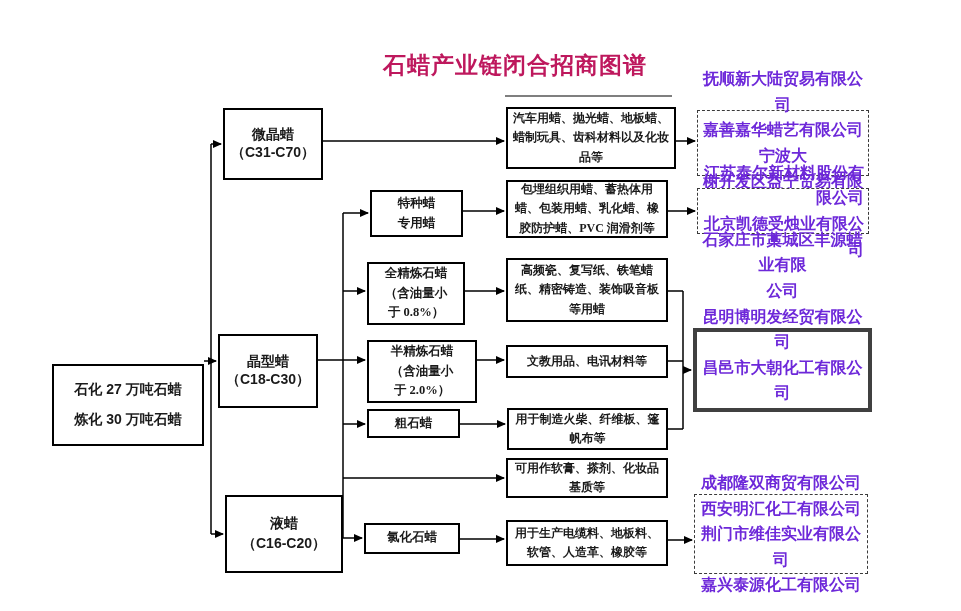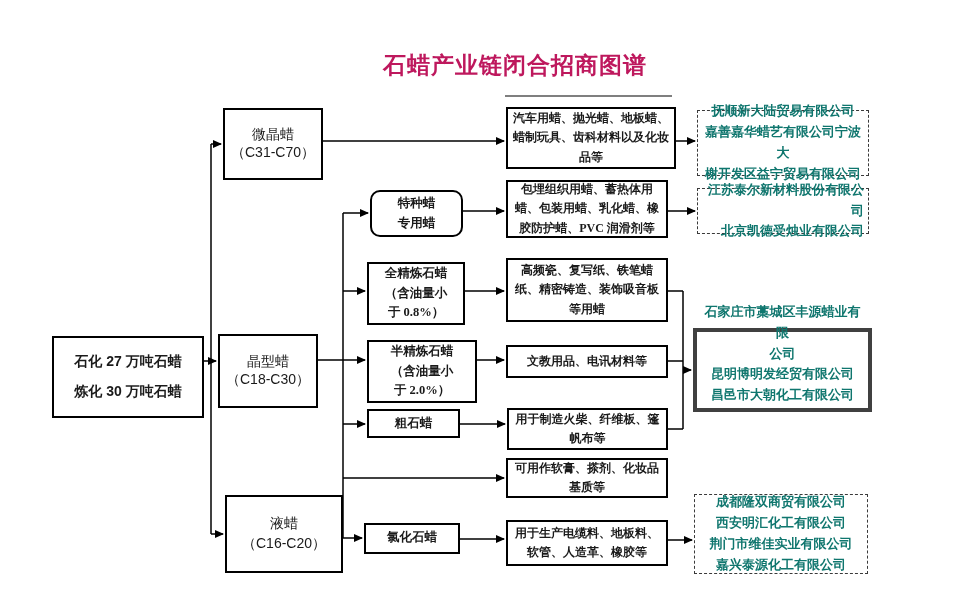--- a/index.html
+++ b/index.html
@@ -31,47 +31,48 @@
     display: flex;
     flex-direction: column;
     align-items: center;
     justify-content: space-evenly;
     text-align: center;
   }
   .src {
     font-size: 14px;
     font-weight: bold;
     padding: 4px 2px;
+    margin-top: 28px;
   }
   .cat {
     font-size: 14px;
-    font-weight: normal;
+    font-weight: bold;
     padding: 16px 2px;
   }
   .prod {
     font-size: 12.5px;
     font-weight: bold;
     font-family: "Liberation Serif", serif;
     justify-content: center;
     line-height: 1.55;
     padding: 2px;
   }
   .app {
     font-size: 12px;
     font-weight: bold;
     font-family: "Liberation Serif", serif;
     justify-content: center;
     line-height: 1.6;
     padding: 2px 5px;
   }
   .comp {
-    font-size: 13px;
+    font-size: 16px;
     font-weight: bold;
     font-family: "Liberation Serif", serif;
-    color: #0f766e;
+    color: #6d28d9;
     justify-content: center;
     line-height: 1.6;
     padding: 2px 4px;
   }
   .comp.dashed { border: 1.6px dashed #3a3a3a; }
   .comp.solid  { border: 4px solid #404040; justify-content: flex-end; }
   .line-el { display: block; width: 100%; }
 </style>
 </head>
 <body>
@@ -133,21 +134,21 @@
   </div>
   <div class="box cat" style="left:218px; top:334px; width:100px; height:74px;">
     <span class="line-el">晶型蜡</span>
     <span class="line-el">（C18-C30）</span>
   </div>
   <div class="box cat" style="left:225px; top:495px; width:118px; height:78px;">
     <span class="line-el">液蜡</span>
     <span class="line-el">（C16-C20）</span>
   </div>
 
-  <div class="box prod" style="left:370px; top:190px; width:93px; height:47px;border-radius:10px;">
+  <div class="box prod" style="left:370px; top:190px; width:93px; height:47px;">
     <span class="line-el">特种蜡</span>
     <span class="line-el">专用蜡</span>
   </div>
   <div class="box prod" style="left:367px; top:262px; width:98px; height:63px;">
     <span class="line-el">全精炼石蜡</span>
     <span class="line-el">（含油量小</span>
     <span class="line-el">于 0.8%）</span>
   </div>
   <div class="box prod" style="left:367px; top:340px; width:110px; height:63px;">
     <span class="line-el">半精炼石蜡</span>

